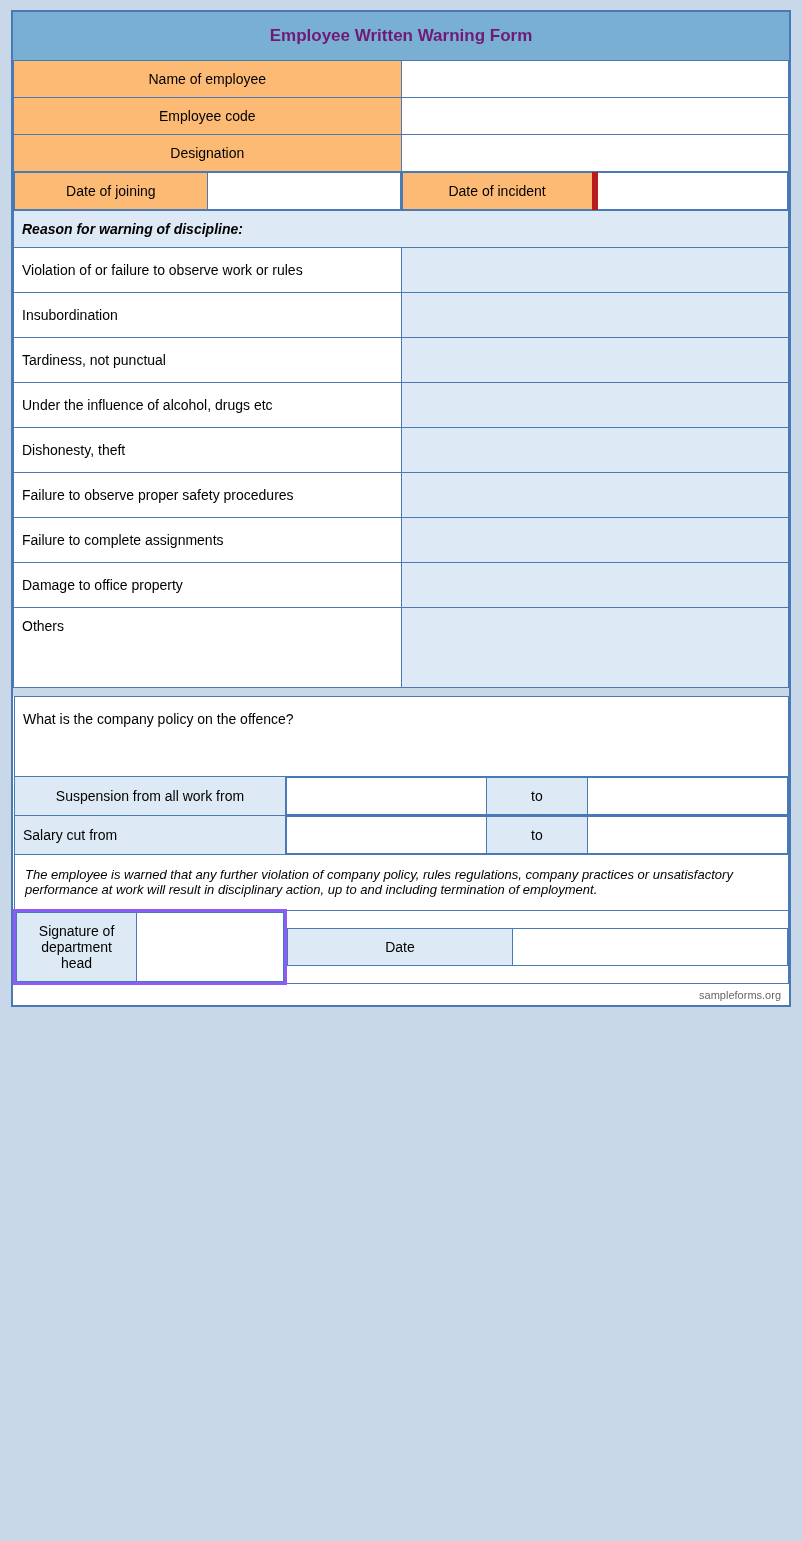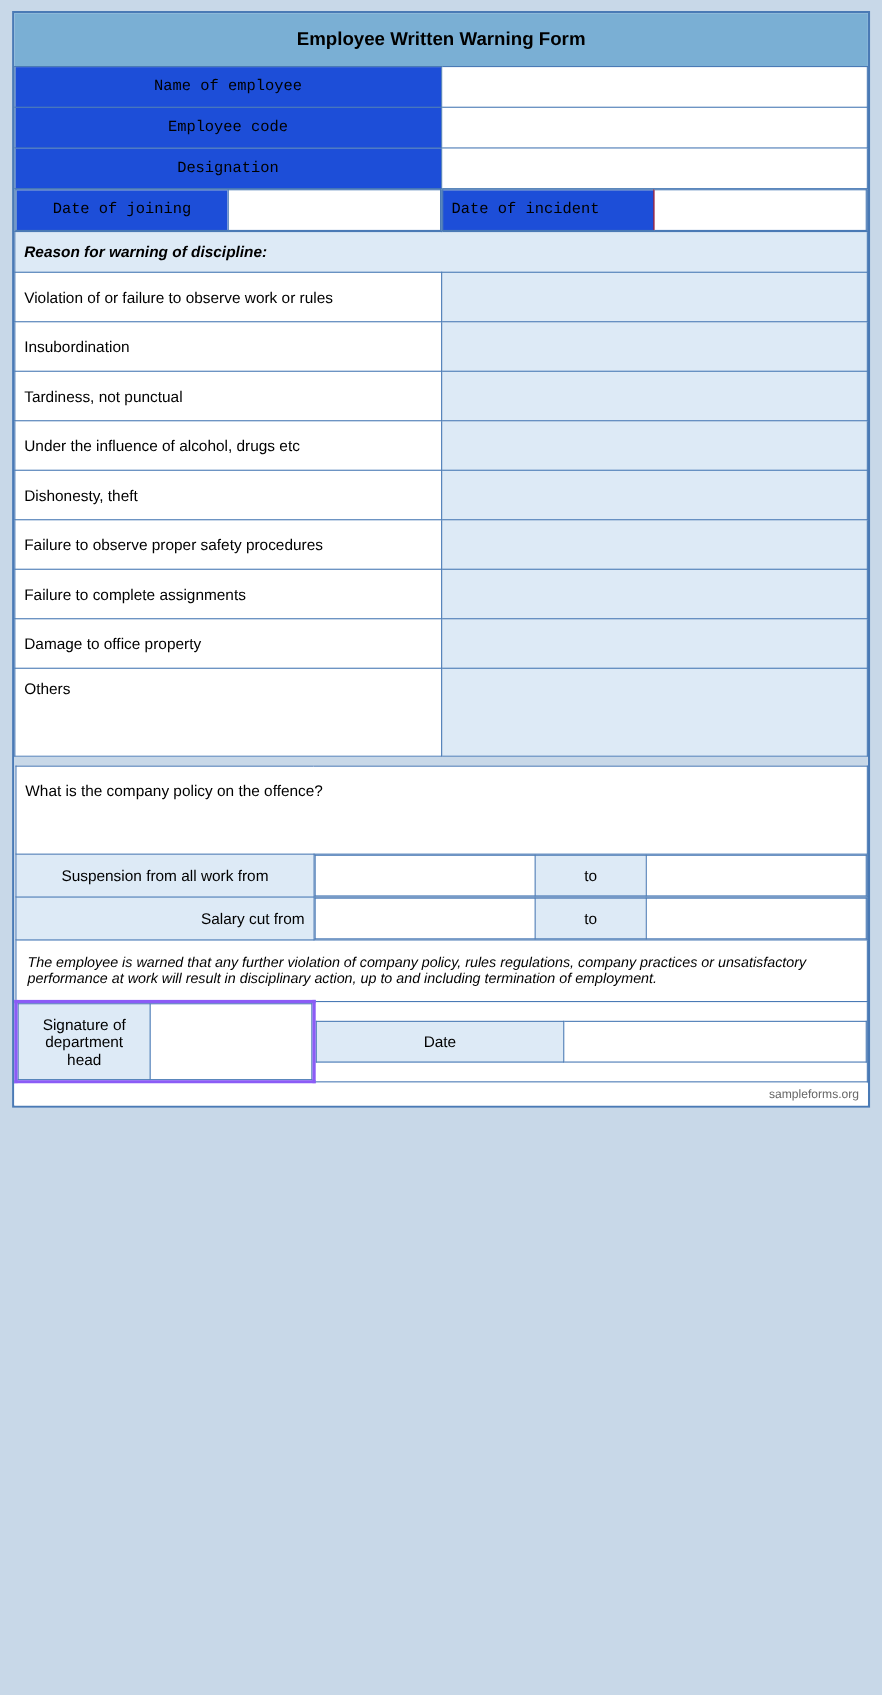--- a/index.html
+++ b/index.html
@@ -16,36 +16,35 @@
       width: 780px;
       background: #fff;
       border: 2px solid #4a7ab5;
     }
     .form-title {
       background: #7aafd4;
       text-align: center;
       font-weight: bold;
       font-size: 17px;
       padding: 14px 10px;
-      color: #000000;
+      color: #701a75;
     }
     table {
       width: 100%;
       border-collapse: collapse;
     }
     td, th {
       border: 1px solid #4a7ab5;
       padding: 10px 8px;
       vertical-align: middle;
     }
     .label-cell {
-      background: #1d4ed8;
+      background: #fdba74;
       font-size: 14px;
       color: #000;
-      font-family: Liberation Mono, monospace;
     }
     .value-cell {
       background: #fff;
     }
     .section-header {
       background: #ddeaf6;
       font-style: italic;
       font-weight: bold;
       font-size: 14px;
       padding: 10px 8px;
@@ -113,21 +112,21 @@
             <td class="label-cell" style="width:50%; text-align:center; border-right:1px solid #4a7ab5; padding:10px 8px;">Date of joining</td>
             <td class="value-cell" style="width:50%;"></td>
           </tr>
         </tbody>
             </table>
       </td>
       <td style="padding:0; border:1px solid #4a7ab5;">
         <table style="width:100%; border-collapse:collapse; height:100%;">
           <tbody>
                 <tr>
-            <td class="label-cell" style="width:50%; text-align:left; border-right:1px solid #b91c1c; padding:10px 8px;">Date of incident</td>
+            <td class="label-cell" style="width:50%; text-align:center; border-right:6px solid #b91c1c; padding:10px 8px;">Date of incident</td>
             <td class="value-cell" style="width:50%;"></td>
           </tr>
         </tbody>
             </table>
       </td>
     </tr>
 
     <tr>
       <td colspan="2" class="section-header">Reason for warning of discipline:</td>
     </tr>
@@ -192,21 +191,21 @@
             <td style="width:40%; background:#fff; border-right:1px solid #4a7ab5; padding:10px 8px;"></td>
             <td style="width:20%; text-align:center; background:#ddeaf6; border-right:1px solid #4a7ab5; padding:10px 8px;">to</td>
             <td style="width:40%; background:#fff; padding:10px 8px;"></td>
           </tr>
         </tbody>
             </table>
       </td>
     </tr>
 
     <tr>
-      <td style="text-align:right; background:#ddeaf6; border:1px solid #4a7ab5; padding:10px 8px;">Salary cut from</td>
+      <td style="text-align:left; background:#ddeaf6; border:1px solid #4a7ab5; padding:10px 8px;">Salary cut from</td>
       <td style="padding:0; border:1px solid #4a7ab5;">
         <table style="width:100%; border-collapse:collapse;">
           <tbody>
                 <tr>
             <td style="width:40%; background:#fff; border-right:1px solid #4a7ab5; padding:10px 8px;"></td>
             <td style="width:20%; text-align:center; background:#ddeaf6; border-right:1px solid #4a7ab5; padding:10px 8px;">to</td>
             <td style="width:40%; background:#fff; padding:10px 8px;"></td>
           </tr>
         </tbody>
             </table>

